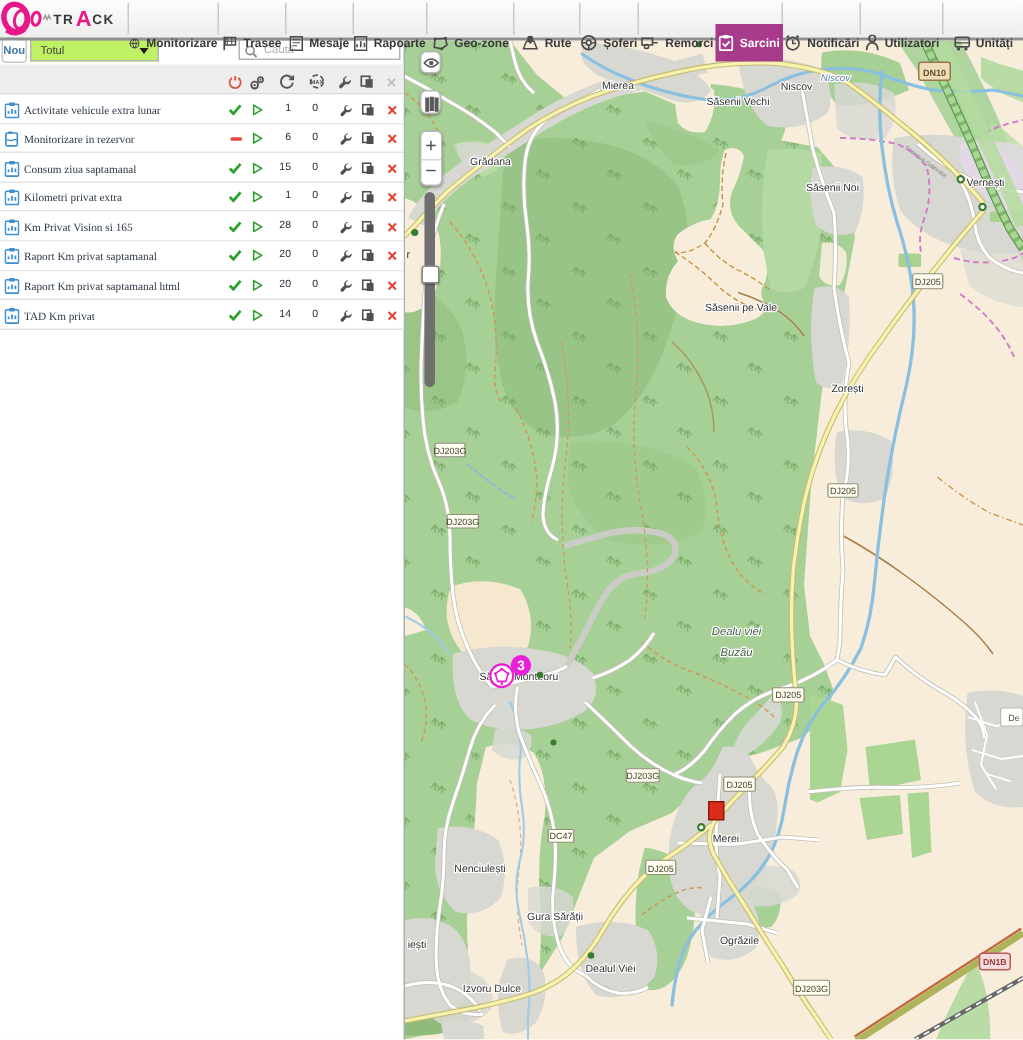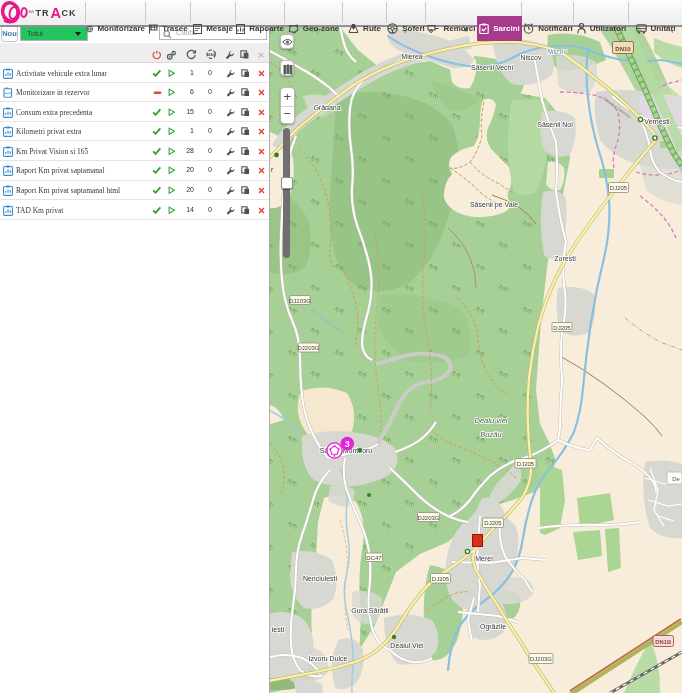--- a/index.html
+++ b/index.html
@@ -9,22 +9,22 @@
  background:linear-gradient(#fdfdfd,#ededed);border-bottom:2px solid #909090;z-index:30;}
 .nit{position:absolute;top:16px;height:25px;display:flex;align-items:center;justify-content:center;
  font-size:8px;color:#3a3a3a;gap:4px;white-space:nowrap;font-weight:bold;}
 .nsep{position:absolute;top:2px;height:21px;width:0;border-left:1px solid #c9c9c9;}
 .sel{background:#a83a8c;color:#fff;}
 #panel{position:absolute;left:0;top:27px;width:270px;height:666px;background:#fff;
  border-right:1px solid #adadad;z-index:20;}
 .btnNou{position:absolute;left:1px;top:-2px;width:17px;height:17px;border:1px solid #c6c6c6;
  border-radius:3px;background:#fff;color:#3b79aa;font-size:7.5px;font-weight:bold;
  text-align:center;line-height:15px;}
-.dd{position:absolute;left:20px;top:-1px;width:68px;height:15px;border:1px solid #b5b5b5;
- background:#22c55e;font-size:7.5px;color:#404040;line-height:13px;padding-left:6px;}
+.dd{position:absolute;left:20px;top:-1px;width:86px;height:15px;border:1px solid #b5b5b5;
+ background:#bef264;font-size:7.5px;color:#404040;line-height:13px;padding-left:6px;}
 .caret{position:absolute;right:6px;top:5px;width:0;height:0;border:3px solid transparent;
  border-top:4px solid #1a1a1a;}
 .srch{position:absolute;left:159px;top:-1px;width:108px;height:13.5px;border:1px solid #b5b5b5;
  background:#fff;font-size:7.5px;color:#ababab;line-height:11.5px;padding-left:16px;}
 #hdr{position:absolute;left:0;top:16px;width:269px;height:20px;background:#eeeeee;
  border-bottom:1px solid #dadada;}
 #tbl{position:absolute;left:0;top:36px;width:269px;}
 .row{position:relative;width:269px;height:19.6px;border-bottom:1px solid #e4e4e4;
  font-size:7.5px;color:#2e3a48;background:#fff;}
 .rname{position:absolute;left:16px;top:5.5px;font-family:Liberation Serif, serif;}
@@ -242,21 +242,21 @@
         <svg class="ic" style="left:257.5px;top:6.5px" width="7" height="7" viewBox="0 0 10 10">
           <path d="M1.5 1.5 L8.5 8.5 M8.5 1.5 L1.5 8.5" stroke="#e34234" stroke-width="2"></path>
         </svg>
       </div>
       <div class="row">
         <svg class="ic" style="left:2.5px;top:4.5px" width="10" height="11" viewBox="0 0 11 12">
           <rect x="0.6" y="1.6" width="9.8" height="9.8" rx="1" fill="none" stroke="#3e8fd0" stroke-width="1.2"></rect>
           <rect x="3.4" y="0.4" width="4.2" height="2.4" rx="0.6" fill="#3e8fd0"></rect>
           <path d="M3 8.5 v-2 M5.5 8.5 v-3.5 M8 8.5 v-2.7" stroke="#3e8fd0" stroke-width="1.3"></path>
         </svg>
-        <span class="rname">Consum extra precedenta</span>
+        <span class="rname">Consum ziua saptamanal</span>
         <svg class="ic" style="left:152px;top:5.5px" width="9.5" height="8.5" viewBox="0 0 10 9">
           <path d="M1.2 4.6 L3.8 7.2 L8.8 1.4" fill="none" stroke="#2ba12b" stroke-width="1.9"></path>
         </svg>
         <svg class="ic" style="left:167.5px;top:5.5px" width="7.5" height="8.5" viewBox="0 0 8 9">
           <path d="M1.2 1.2 L6.8 4.5 L1.2 7.8 Z" fill="none" stroke="#2ba12b" stroke-width="1.1"></path>
         </svg>
         <span class="cnum" style="left:180px">15</span>
         <span class="cnum" style="left:198px">0</span>
         <svg class="ic" style="left:225.5px;top:5.5px" width="9" height="9" viewBox="0 0 11 11">
           <path d="M7.8 1.2 a3 3 0 0 0 -3.4 4 L1.6 8 a1.3 1.3 0 0 0 1.9 1.9 L6.3 7 a3 3 0 0 0 4 -3.4 L8.2 5.4 L5.9 5 L5.5 2.7 Z" fill="#4f4f4f"></path>

